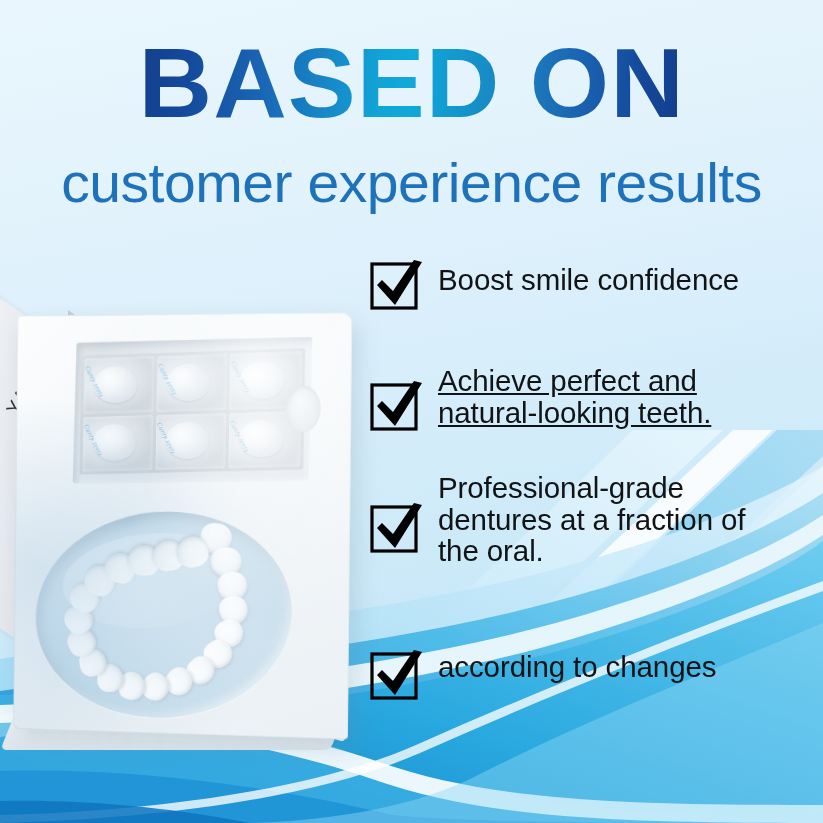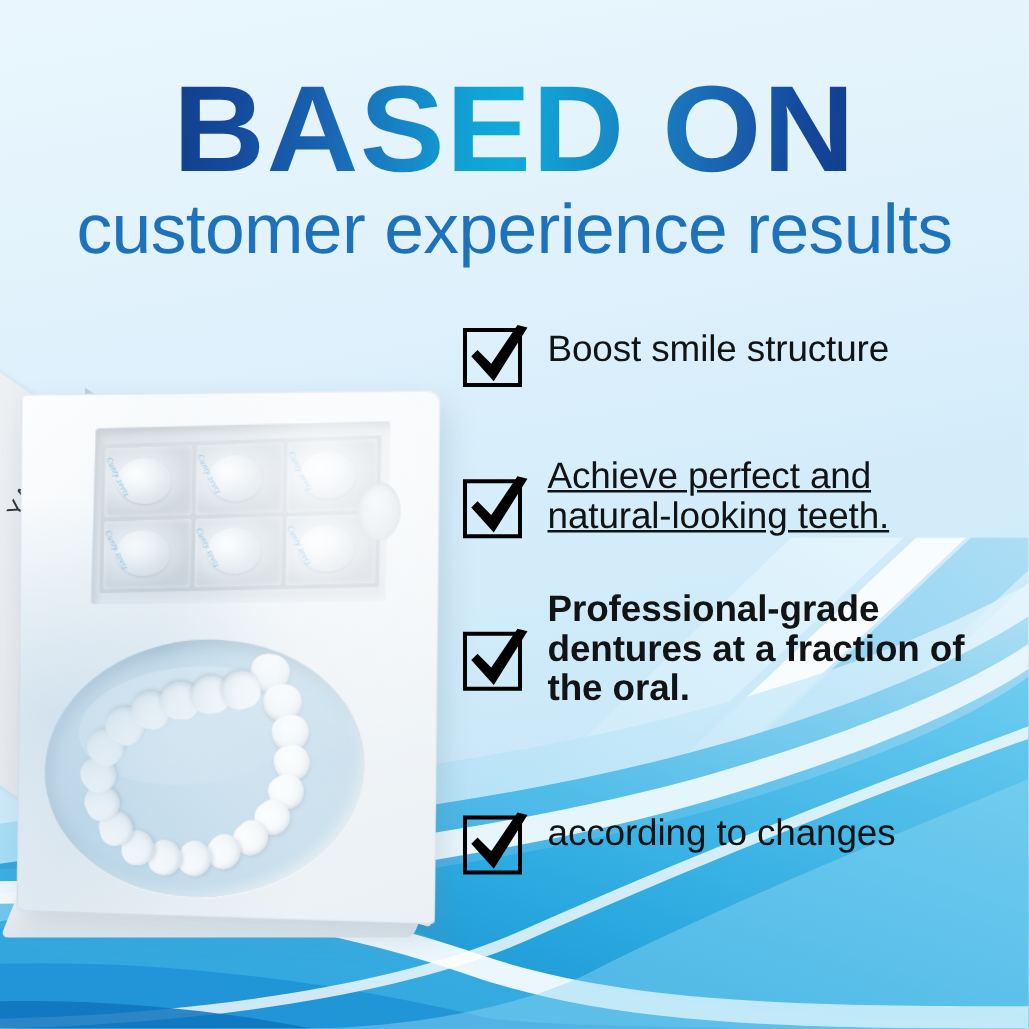--- a/index.html
+++ b/index.html
@@ -15,21 +15,20 @@
     width:823px; height:823px;
     overflow:hidden;
     background:linear-gradient(170deg,#e9f6fd 0%,#e3f3fc 22%,#d8eefb 45%,#cbe9f8 68%,#c2e5f7 88%,#bde3f7 100%);
   }
 
   
   #headline-wrap{
     position:absolute; top:34px; left:0; width:823px;
     text-align:center;
     z-index:40;
-    margin-top:20px;
   }
   #headline{
     font-size:98px;
     font-weight:bold;
     letter-spacing:1px;
     line-height:1.02;
     font-family:"Liberation Sans", sans-serif;
     background-image:linear-gradient(95deg,
         #123f8c 0%,
         #14499b 9%,
@@ -298,21 +297,21 @@
   .btext{
     font-size:29.5px;
     line-height:1.075;
     color:#111315;
     font-family:"Liberation Sans", sans-serif;
     letter-spacing:-0.1px;
     padding-top:1px;
   }
   .b1 .btext{ padding-top:6px; }
   .b2 .btext{ padding-top:0px; margin-top:-14px;text-decoration:underline; }
-  .b3 .btext{ margin-top:-30px;font-weight:bold; }
+  .b3 .btext{ margin-top:-30px; }
   .b4 .btext{ margin-top:-30px; }
 </style>
 </head>
 <body>
 
 <div id="poster">
 
   <svg id="waves" viewBox="0 0 823 400" preserveAspectRatio="none">
     <defs>
       <linearGradient id="wg1" x1="0" y1="1" x2="1" y2="0">
@@ -459,21 +458,21 @@
   <div id="bullets">
 
     <div class="bullet b1">
       <span class="cbwrap">
         <svg width="56" height="54" viewBox="0 0 56 54">
           <rect x="4" y="6" width="44" height="44" fill="none" stroke="#000000" stroke-width="3.2"></rect>
           <path d="M9,27 L14,22 L25,33 L46,2 L54,4 L27,47 Z" fill="#000000"></path>
         </svg>
       </span>
       <span class="btext">
-        <span>Boost smile structure</span>
+        <span>Boost smile confidence</span>
       </span>
     </div>
 
     <div class="bullet b2">
       <span class="cbwrap">
         <svg width="56" height="54" viewBox="0 0 56 54">
           <rect x="4" y="6" width="44" height="44" fill="none" stroke="#000000" stroke-width="3.2"></rect>
           <path d="M9,27 L14,22 L25,33 L46,2 L54,4 L27,47 Z" fill="#000000"></path>
         </svg>
       </span>

